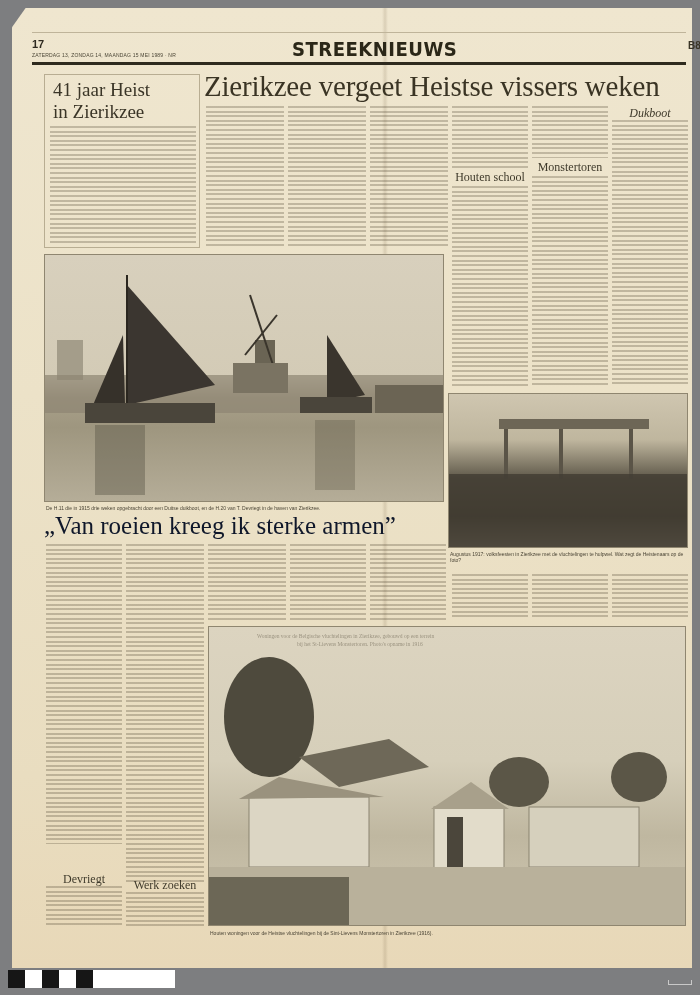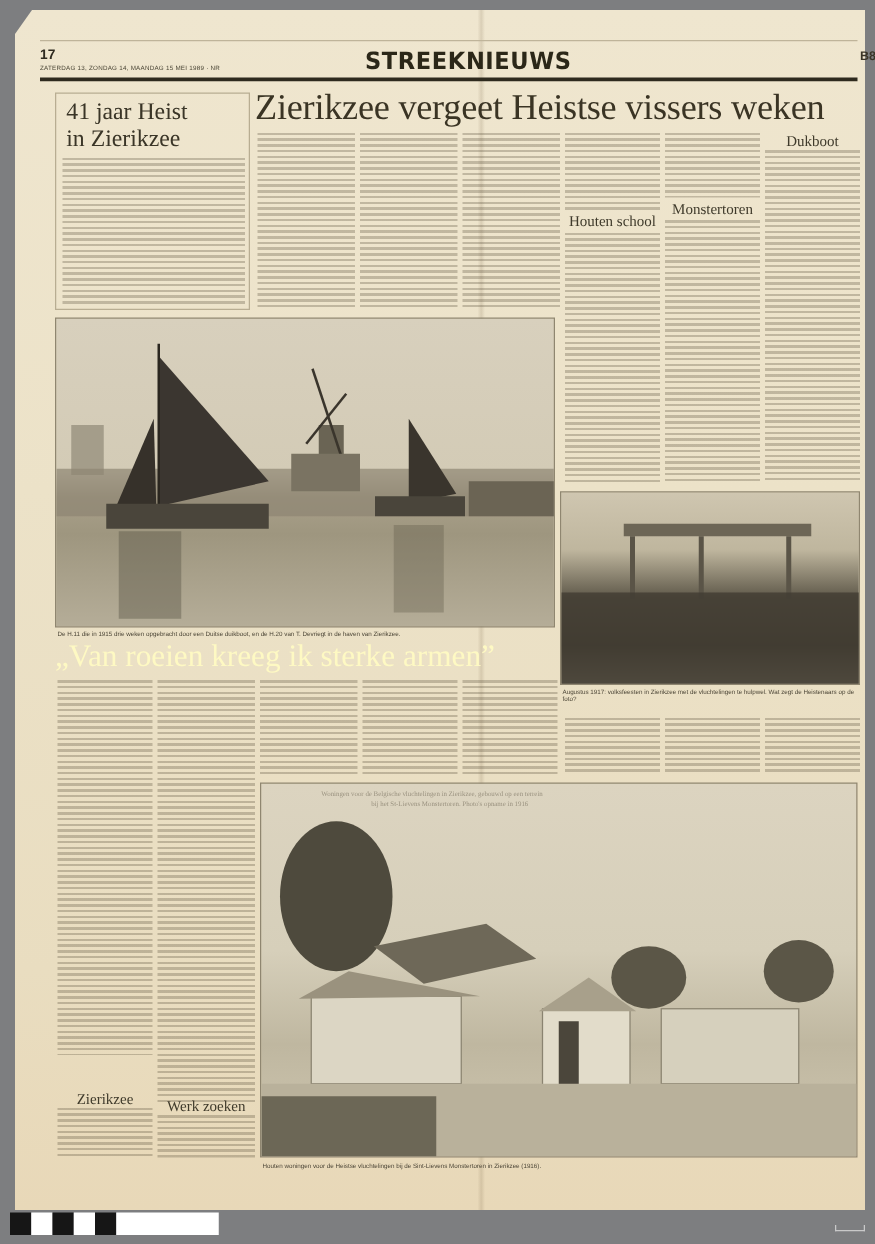--- a/index.html
+++ b/index.html
@@ -72,21 +72,21 @@
       background: linear-gradient(180deg, #d8d0bd 0%, #d3cbb6 50%, #a9a08a 58%, #9e967f 70%, #b5ad98 100%); }
     .photo-crowd { left: 448px; top: 393px; width: 240px; height: 155px;
       background: linear-gradient(180deg, #cfc6b0 0%, #bfb69e 30%, #5f594a 55%, #4a4538 80%, #7b7462 100%); }
     .photo-houses { left: 208px; top: 626px; width: 478px; height: 300px;
       background: linear-gradient(180deg, #dcd4c0 0%, #d6cfba 45%, #bfb7a0 70%, #cfc7b1 100%); }
     .caption {
       position: absolute; font: 5px "Liberation Sans", sans-serif; color: #4b4536; white-space: nowrap;
     }
     .headline-quote {
       position: absolute; left: 44px; top: 512px;
-      font: 25px "Liberation Serif", serif; color: #fef9c3; white-space: nowrap;
+      font: 25px "Liberation Serif", serif; color: #0f172a; white-space: nowrap;
     }
     .photo-overlay-text {
       position: absolute; font: 5.5px "Liberation Serif", serif; color: #8a8270; white-space: nowrap; opacity: .8;
     }
     .colorbar {
       position: absolute; left: 8px; top: 970px; height: 18px; display: flex;
     }
     .colorbar span { display: block; height: 18px; }
     .scale-mark {
       position: absolute; left: 668px; top: 980px; width: 24px; height: 5px;
@@ -116,21 +116,21 @@
 <div class="headline-main">Zierikzee vergeet Heistse vissers weken</div>
 <div class="textblock" style="left:206px;top:106px;width:78px;height:140px;"></div>
 <div class="textblock" style="left:288px;top:106px;width:78px;height:140px;"></div>
 <div class="textblock" style="left:370px;top:106px;width:78px;height:140px;"></div>
 <div class="textblock" style="left:452px;top:106px;width:76px;height:64px;"></div>
 <div class="subhead" style="left:452px;top:170px;width:76px;">Houten school</div>
 <div class="textblock" style="left:452px;top:186px;width:76px;height:200px;"></div>
 <div class="textblock" style="left:532px;top:106px;width:76px;height:52px;"></div>
 <div class="subhead" style="left:532px;top:160px;width:76px;">Monstertoren</div>
 <div class="textblock" style="left:532px;top:176px;width:76px;height:210px;"></div>
-<div class="subhead" style="left:612px;top:106px;width:76px;">Dukboot</div>
+<div class="subhead" style="left:612px;top:106px;width:76px;font-style:italic;">Dukboot</div>
 <div class="textblock" style="left:612px;top:120px;width:76px;height:266px;"></div>
 
 <div class="photo photo-harbor">
   <svg width="400" height="248" viewBox="0 0 400 248">
     <rect x="12" y="85" width="26" height="40" fill="#a49d8a"></rect>
     <rect x="0" y="120" width="400" height="38" fill="#8d8572" opacity=".7"></rect>
     <polygon points="82,30 82,150 170,130" fill="#3b3630"></polygon>
     <polygon points="78,80 48,150 80,150" fill="#36312a"></polygon>
     <line x1="82" y1="20" x2="82" y2="155" stroke="#2a261f" stroke-width="2"></line>
     <rect x="40" y="148" width="130" height="20" fill="#4a453b"></rect>
@@ -153,21 +153,21 @@
     <rect x="55" y="35" width="4" height="50" fill="#5a5447"></rect>
     <rect x="110" y="35" width="4" height="50" fill="#5a5447"></rect>
     <rect x="180" y="35" width="4" height="50" fill="#5a5447"></rect>
     <rect x="0" y="80" width="240" height="75" fill="#3f3a30" opacity=".75"></rect>
   </svg>
 </div>
 <div class="caption" style="left:450px;top:551px;width:236px;white-space:normal;line-height:6px;">Augustus 1917: volksfeesten in Zierikzee met de vluchtelingen te hulpwel. Wat zegt de Heistenaars op de foto?</div>
 
 <div class="headline-quote">„Van roeien kreeg ik sterke armen”</div>
 <div class="textblock" style="left:46px;top:544px;width:76px;height:300px;"></div>
-<div class="subhead" style="left:46px;top:872px;width:76px;">Zierikzee</div>
+<div class="subhead" style="left:46px;top:872px;width:76px;">Devriegt</div>
 <div class="textblock" style="left:46px;top:886px;width:76px;height:40px;"></div>
 <div class="textblock" style="left:126px;top:544px;width:78px;height:340px;"></div>
 <div class="subhead" style="left:126px;top:878px;width:78px;">Werk zoeken</div>
 <div class="textblock" style="left:126px;top:892px;width:78px;height:34px;"></div>
 <div class="textblock" style="left:208px;top:544px;width:78px;height:76px;"></div>
 <div class="textblock" style="left:290px;top:544px;width:76px;height:76px;"></div>
 <div class="textblock" style="left:370px;top:544px;width:76px;height:76px;"></div>
 <div class="textblock" style="left:452px;top:574px;width:76px;height:46px;"></div>
 <div class="textblock" style="left:532px;top:574px;width:76px;height:46px;"></div>
 <div class="textblock" style="left:612px;top:574px;width:76px;height:46px;"></div>

